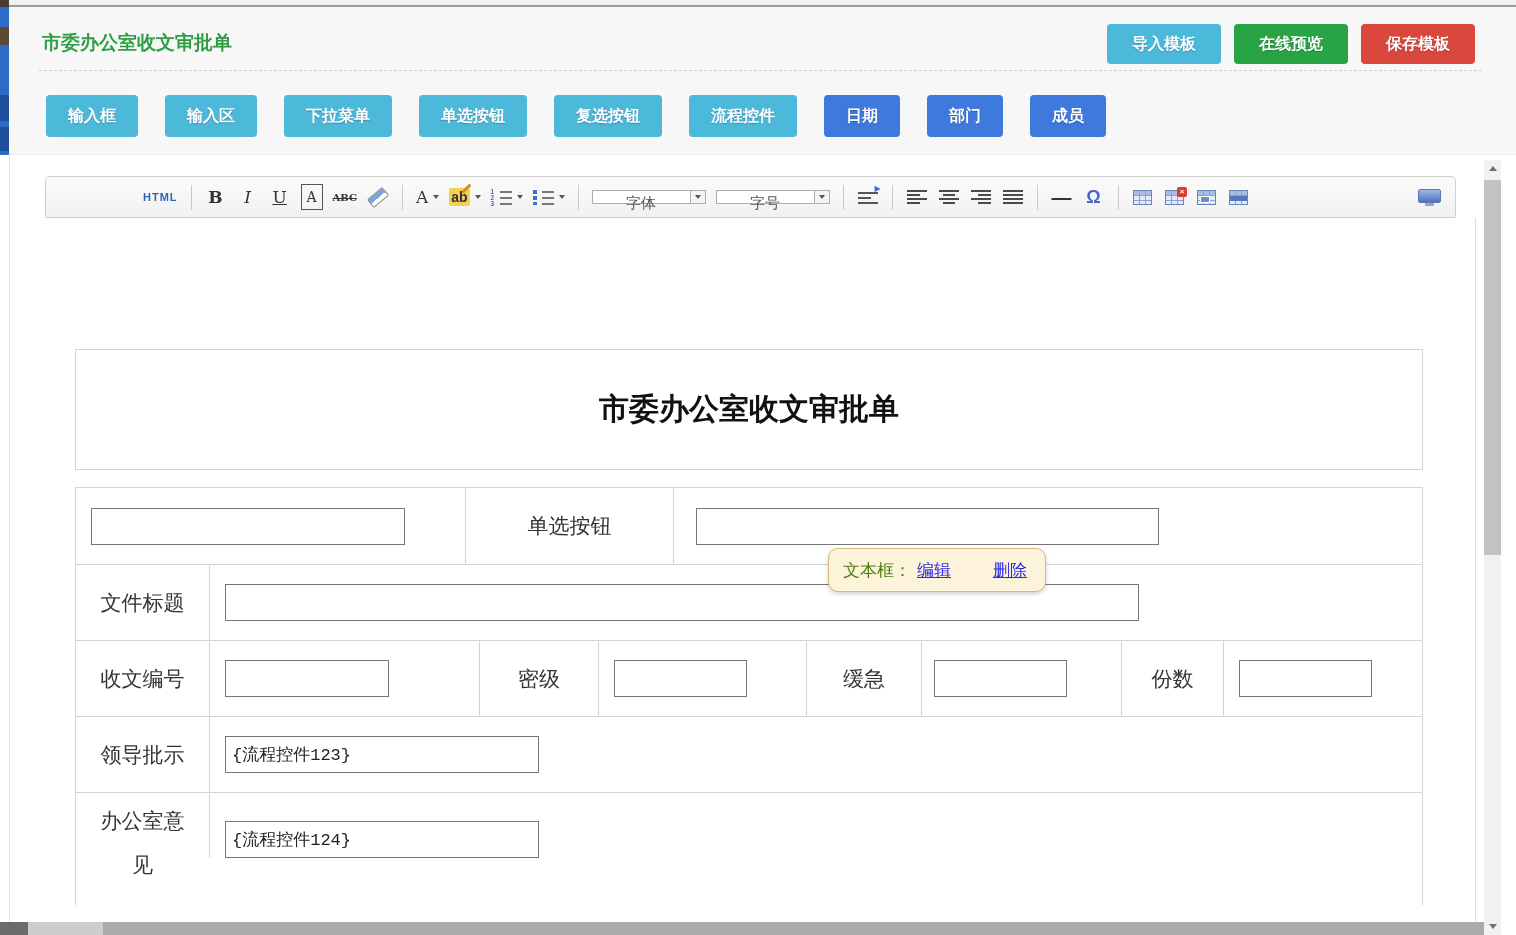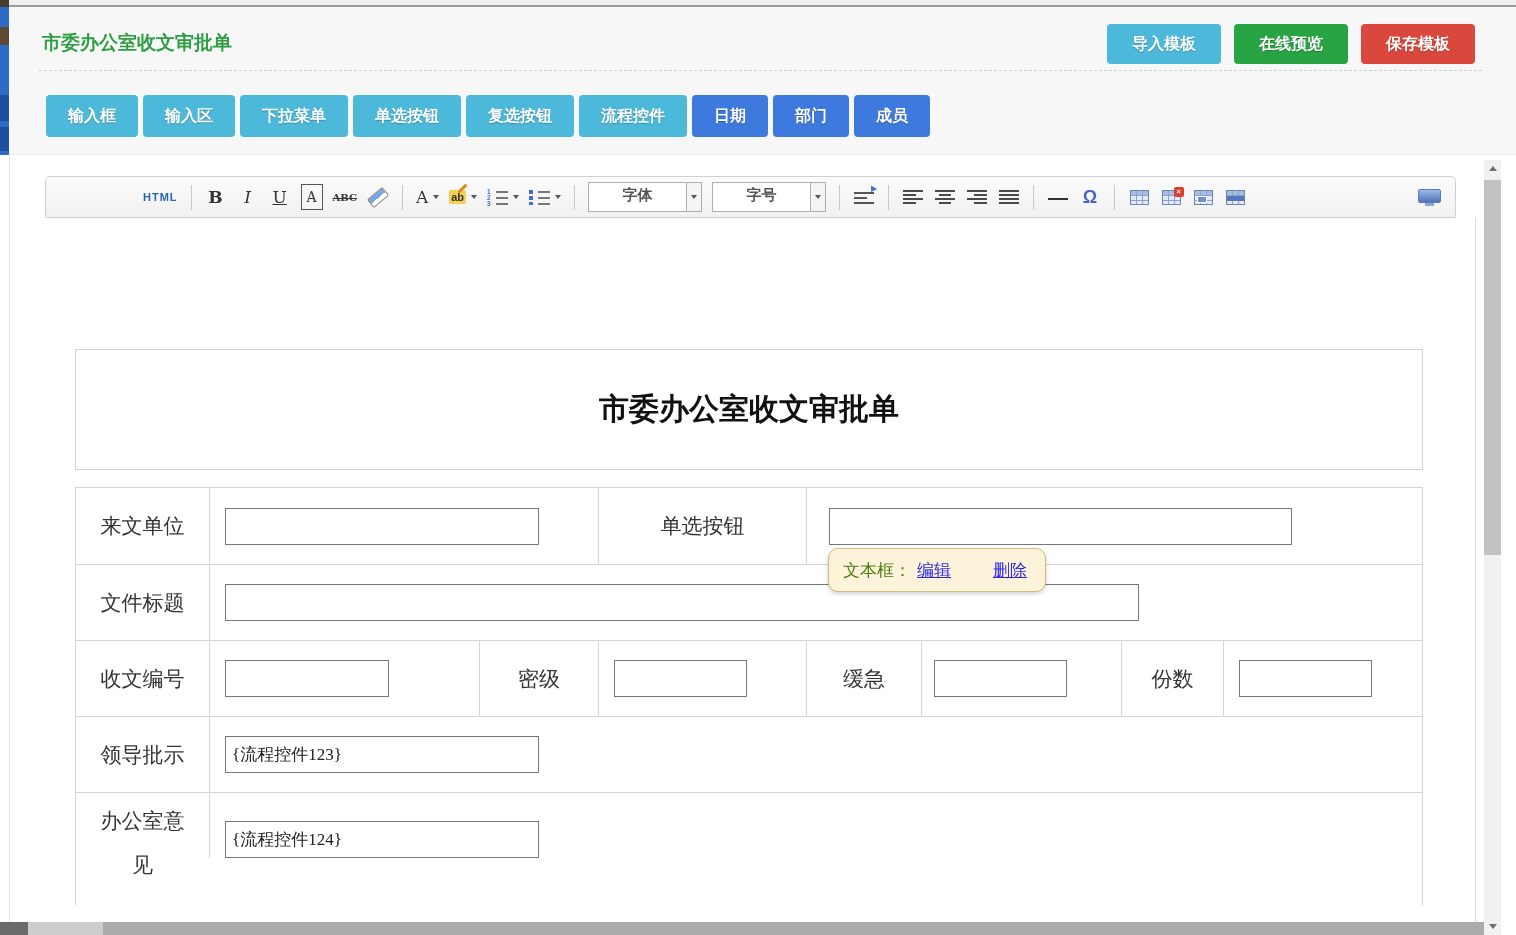--- a/index.html
+++ b/index.html
@@ -22,21 +22,21 @@
   .header { position:absolute; left:9px; top:7px; width:1507px; height:148px; background:#f7f7f7; border-bottom:1px solid #ececec; }
   .page-title { position:absolute; left:33px; top:23px; font-size:19px; font-weight:bold; color:#2f9e44; }
   .actions { position:absolute; right:41px; top:17px; display:flex; gap:13px; }
   .btn { border:none; cursor:pointer; color:#fff; font-weight:bold; font-family:"Liberation Sans",sans-serif;
          border-radius:4px; text-shadow:0 1px 1px rgba(0,0,0,.25); }
   .btn-action { height:40px; padding:0 25px; font-size:16px; }
   .btn-import { background:#4cb9db; }
   .btn-preview { background:#28a445; }
   .btn-save { background:#d9473d; }
   .dashed-sep { position:absolute; left:30px; right:34px; top:63px; border-top:1px dashed #cfcfcf; }
-  .widgets { position:absolute; left:37px; top:88px; display:flex; gap:5px; }
+  .widgets { position:absolute; left:37px; top:88px; display:flex; gap:27px; }
   .btn-widget { height:42px; padding:0 22px; font-size:16px; background:#4cb9db; }
   .btn-prim { background:#3e79dd; }
 
   
   .editor-toolbar {
     position:absolute; left:45px; top:176px; width:1411px; height:42px;
     background:linear-gradient(#fbfbfb,#f1f1f1);
     border:1px solid #cfcfcf; border-radius:5px 5px 0 0;
     display:flex; align-items:center; padding-left:92px;
   }
@@ -47,35 +47,35 @@
   .t-b { font-family:"DejaVu Serif","Liberation Serif",serif; font-weight:bold; font-size:17px; }
   .t-i { font-family:"DejaVu Serif","Liberation Serif",serif; font-style:italic; font-size:17px; }
   .t-u { font-family:"DejaVu Serif","Liberation Serif",serif; font-size:17px; text-decoration:underline; }
   .t-abox { font-family:"DejaVu Serif","Liberation Serif",serif; font-size:14px; border:1px solid #555; padding:0 3px; line-height:17px; }
   .t-abc { font-family:"DejaVu Serif","Liberation Serif",serif; font-weight:bold; font-size:10px; text-decoration:line-through; }
   .eraser { width:20px; height:11px; transform:rotate(-40deg); border:1px solid #888; border-radius:2px;
             background:linear-gradient(#7aa7e0 0 55%, #fff 55%); }
   .t-color { font-family:"DejaVu Serif","Liberation Serif",serif; font-size:17px; }
   .caret { width:0; height:0; border-left:3.5px solid transparent; border-right:3.5px solid transparent;
            border-top:4px solid #555; margin-left:5px; }
-  .hl-ab { font-size:11px; font-weight:bold; background:#f6cf55; padding:1px 2px; border-radius:2px; }
+  .hl-ab { font-size:14px; font-weight:bold; background:#f6cf55; padding:1px 2px; border-radius:2px; }
   .pencil { position:absolute; top:3px; right:9px; width:11px; height:3px; background:#d98b25; transform:rotate(-45deg); border-radius:1px; }
   .ol-ico { width:21px; height:15px; position:relative;
             background:linear-gradient(#777,#777),linear-gradient(#777,#777),linear-gradient(#777,#777);
             background-repeat:no-repeat; background-size:12px 2px;
             background-position:9px 1px, 9px 7px, 9px 13px; }
   .ol-ico::before { content:"1\A 2\A 3"; white-space:pre; position:absolute; left:0; top:-1px;
                     font-size:6.5px; line-height:6px; font-weight:bold; color:#3f6fd1; }
   .ul-ico { width:21px; height:15px;
             background:linear-gradient(#777,#777),linear-gradient(#777,#777),linear-gradient(#777,#777),
                        linear-gradient(#3f6fd1,#3f6fd1),linear-gradient(#3f6fd1,#3f6fd1),linear-gradient(#3f6fd1,#3f6fd1);
             background-repeat:no-repeat;
             background-size:12px 2px,12px 2px,12px 2px,4px 4px,4px 4px,4px 4px;
             background-position:9px 1px,9px 7px,9px 13px,0 0,0 6px,0 12px; }
-  .dd { width:114px; height:30px; background:#fff; border:1px solid #aeaeae; display:flex; margin:0 5px; cursor:pointer; flex:none;font-weight:bold; }
+  .dd { width:114px; height:14px; background:#fff; border:1px solid #aeaeae; display:flex; margin:0 5px; cursor:pointer; flex:none; }
   .dd-label { flex:1; text-align:center; line-height:24px; font-size:15px; color:#555; }
   .dd-arrow { width:15px; border-left:1px solid #aeaeae; display:flex; align-items:center; justify-content:center; background:#f4f4f4; }
   .indent-ico { width:20px; height:14px; position:relative;
             background:linear-gradient(#555,#555),linear-gradient(#555,#555),linear-gradient(#555,#555);
             background-repeat:no-repeat; background-size:20px 2px,13px 2px,20px 2px;
             background-position:0 2px,0 7px,0 12px; }
   .indent-ico::after { content:"▶"; position:absolute; top:-6px; right:-3px; font-size:8px; color:#3f6fd1; }
   .al { width:20px; height:14px; background-repeat:no-repeat; }
   .al-left { background-image:linear-gradient(#4a4a4a,#4a4a4a),linear-gradient(#4a4a4a,#4a4a4a),linear-gradient(#4a4a4a,#4a4a4a),linear-gradient(#4a4a4a,#4a4a4a);
              background-size:20px 2px,13px 2px,20px 2px,13px 2px; background-position:0 0,0 4px,0 8px,0 12px; }
@@ -105,21 +105,21 @@
   .doc-title-box { position:absolute; left:75px; top:349px; width:1348px; height:121px; border:1px solid #d4d4d4;
                    display:flex; align-items:center; justify-content:center; }
   .doc-title { font-size:30px; font-weight:bold; color:#111; }
   .form-table { position:absolute; left:75px; top:487px; width:1348px; border:1px solid #d4d4d4; border-bottom:none; background:#fff; }
   .ft-row { display:flex; height:76px; }
   .ft-row + .ft-row { border-top:1px solid #d4d4d4; }
   .cell { display:flex; align-items:center; }
   .cell + .cell { border-left:1px solid #d4d4d4; }
   .lbl { justify-content:center; font-size:21px; color:#333; text-align:center; }
   .inp { height:37px; border:1px solid #767676; background:#fff; border-radius:0;
-         font-size:17px; color:#222; padding:6px 6px; font-family:Liberation Serif, serif; }
+         font-size:17px; color:#222; padding:6px 6px; font-family:Liberation Mono, monospace; }
   .row-last { height:113px; align-items:flex-start; }
   .row-last .cell { align-items:flex-start; }
   .row-last .lbl { padding-top:6px; line-height:44px; justify-content:center; width:133px; }
   .lbl-wrap { width:96px; }
 
   
   .tooltip { position:absolute; left:828px; top:548px; height:44px; min-width:218px; background:#fcf3da;
              border:1px solid #d7b97e; border-radius:10px; box-shadow:0 2px 4px rgba(0,0,0,.18);
              display:flex; align-items:center; padding:0 14px; font-size:17px; z-index:20; }
   .tooltip .pfx { color:#4d7c0f; }
@@ -260,21 +260,20 @@
 
 <div class="page-left-line"></div>
 <div class="page-right-line"></div>
 
 <div class="doc-title-box">
   <div class="doc-title">市委办公室收文审批单</div>
 </div>
 
 <div class="form-table">
   <div class="ft-row">
-    <div class="cell lbl" style="width:133px">来文单位</div>
     <div class="cell" style="width:389px">
       <input class="inp" style="margin-left: 15px; width: 314px;">
     </div>
     <div class="cell lbl" style="width:208px">单选按钮</div>
     <div class="cell" style="flex:1">
       <input class="inp" style="margin-left: 22px; width: 463px;">
     </div>
   </div>
   <div class="ft-row">
     <div class="cell lbl" style="width:133px">文件标题</div>

